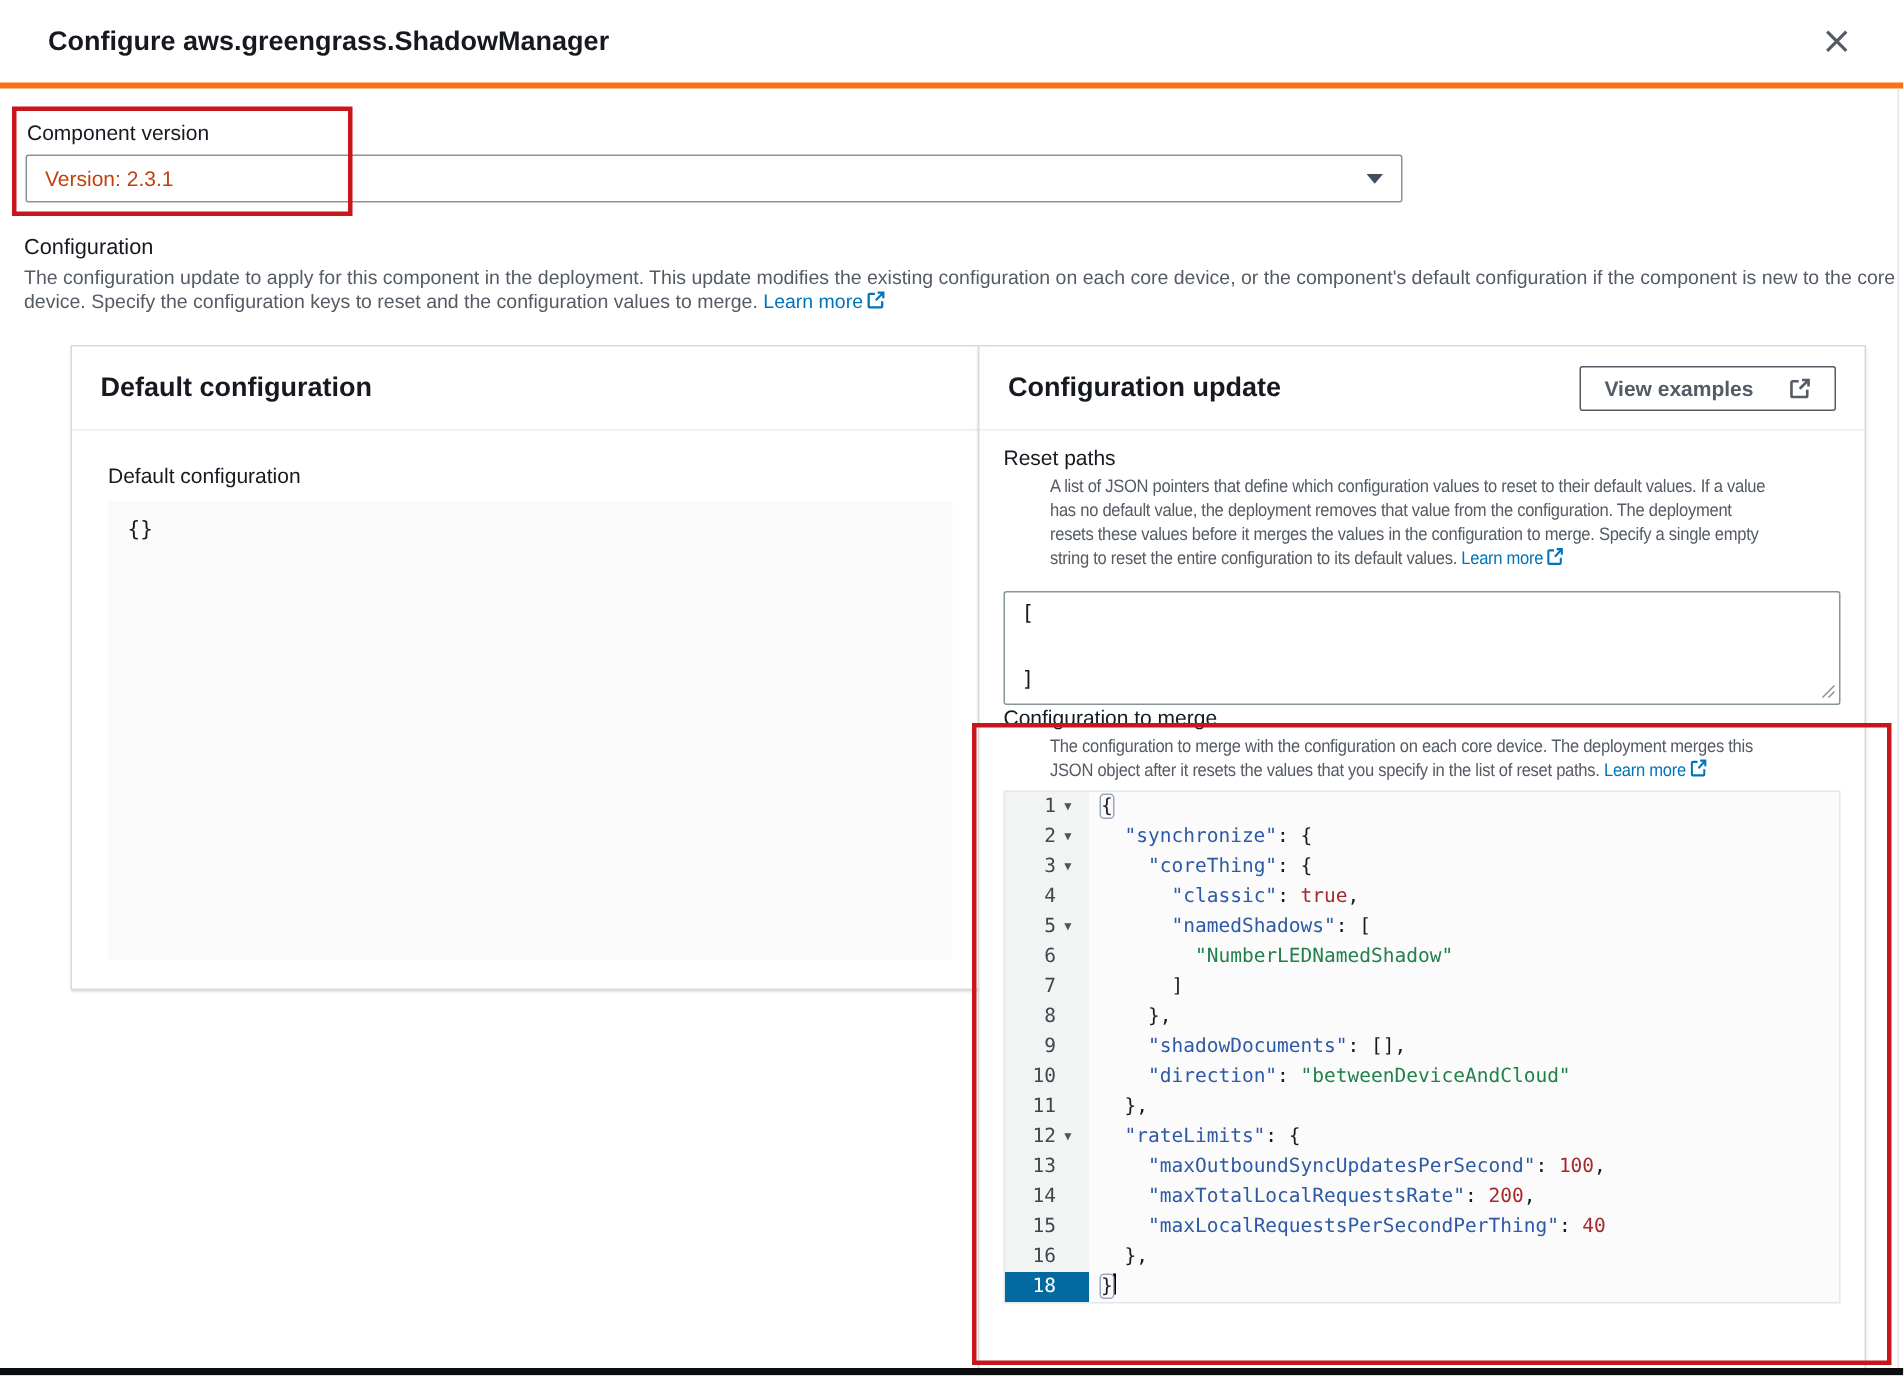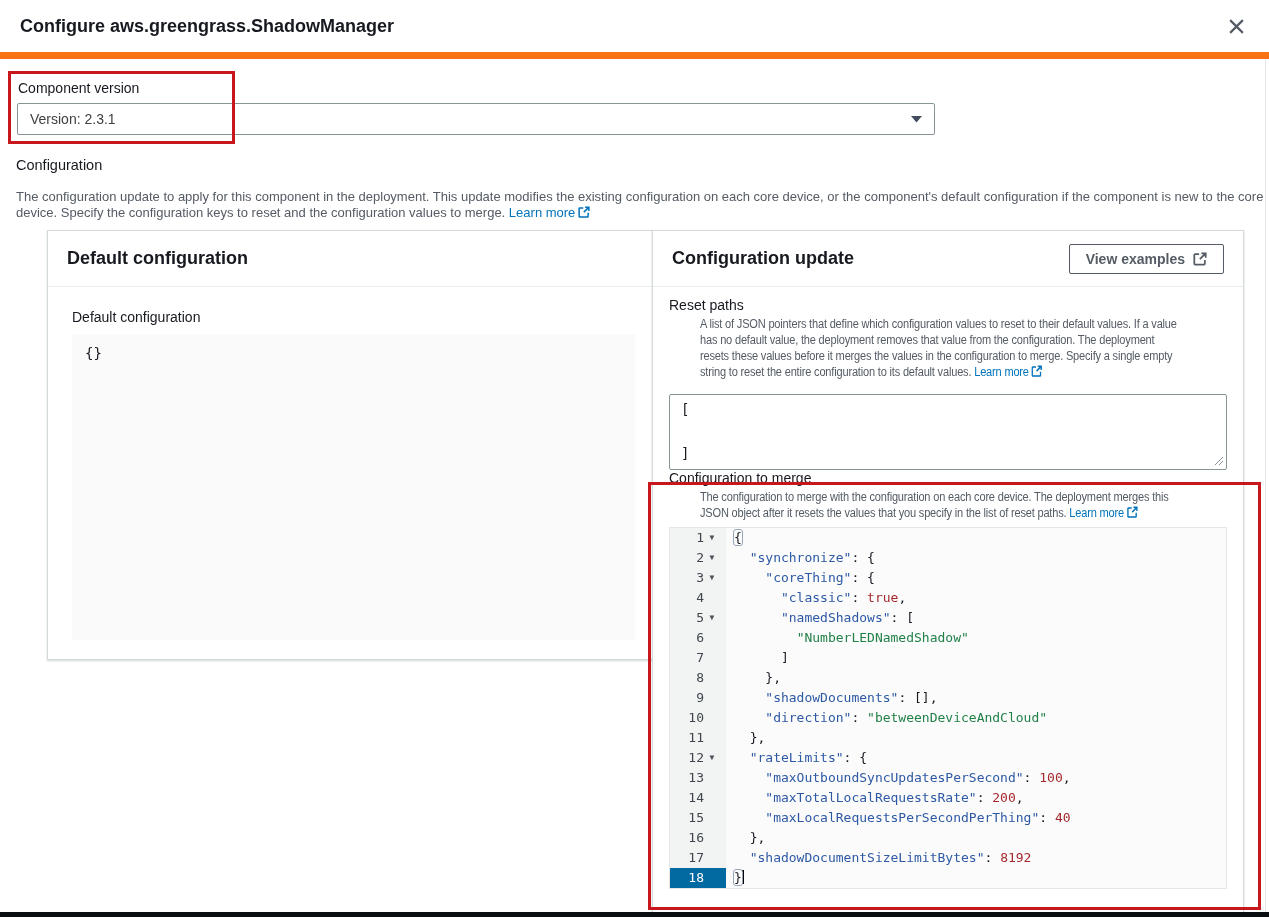--- a/index.html
+++ b/index.html
@@ -1,55 +1,55 @@
 <!DOCTYPE html>
 <html><head>
 <meta charset="utf-8">
 <style>
   html,body{margin:0;padding:0;background:#fff;}
   .screen{position:relative;width:1269px;height:917px;background:#fff;overflow:hidden;
           font-family:"Liberation Sans",sans-serif;color:#16191f;}
 
   
   .modal-header{position:absolute;left:0;top:0;width:1269px;height:59px;box-sizing:border-box;
-                background:#fff;border-bottom:7px solid #f97316;display:flex;align-items:center;
-                justify-content:space-between;padding:0 20px;}
+                background:#fff;border-bottom:4px solid #f97316;display:flex;align-items:center;
+                justify-content:space-between;padding:0 32px;}
   .modal-title{font-size:18px;font-weight:700;}
   .close-btn{background:none;border:none;padding:4px;cursor:pointer;color:#545b64;line-height:0;}
 
   
   .version-label{position:absolute;left:18px;top:80px;font-size:14px;}
   .version-select{position:absolute;left:17px;top:103px;width:918px;height:32px;box-sizing:border-box;
                   background:#fff;border:1px solid #879596;border-radius:2px;display:flex;
                   align-items:center;justify-content:space-between;padding:0 12px;font-size:14px;
-                  cursor:pointer;color:#404040;}
+                  cursor:pointer;color:#c2410c;}
   .caret{line-height:0;color:#414d5c;}
 
   
   .annotation{position:absolute;border:3px solid var(--red,#c8161d);pointer-events:none;box-sizing:border-box;}
   #anno-version{left:8px;top:71px;width:227px;height:73px;}
   #anno-merge{left:648px;top:482px;width:613px;height:428px;}
 
   
   .config-heading{position:absolute;left:16px;top:157px;font-size:14.5px;}
-  .config-desc{position:absolute;left:16px;top:189px;width:1230px;}
+  .config-desc{position:absolute;left:16px;top:177px;width:1230px;}
   .desc-line{font-size:13px;line-height:16px;color:#545b64;white-space:nowrap;}
   .desc-sm .desc-line{font-size:12px;letter-spacing:-.2px;transform:scaleX(.92);transform-origin:0 50%;}
   a.learn-more{color:var(--blue,#0073bb);text-decoration:none;cursor:pointer;}
   .ext-icon{display:inline-block;line-height:0;vertical-align:-1px;margin-left:3px;color:var(--blue,#0073bb);}
 
   
   .card{position:absolute;background:#fff;border:1px solid #d5dbdb;box-sizing:border-box;
         box-shadow:0 1px 2px rgba(0,28,36,.18);}
   #card-default{left:15px;top:230px;width:613px;height:430px;margin-left:32px;}
   #card-update{left:652px;top:230px;width:592px;height:695px;}
   .card-header{height:55px;display:flex;align-items:center;justify-content:space-between;
                padding:0 19px;border-bottom:1px solid #eaeded;}
   .card-title{font-size:18px;font-weight:700;}
-  .view-examples{display:inline-flex;align-items:center;gap:8px;height:30px;padding:0 16px;
+  .view-examples{display:inline-flex;align-items:center;gap:24px;height:30px;padding:0 16px;
                  background:#fff;border:1px solid #545b64;border-radius:2px;color:#545b64;
                  font-weight:700;font-size:14px;font-family:inherit;cursor:pointer;}
   .view-examples .ext-icon{color:#545b64;margin-left:0;}
 
   #card-default .card-body{padding:22px 24px;}
   .field-label{font-size:14px;color:#16191f;}
   .default-code{margin-top:9px;height:306px;background:#fafafa;box-sizing:border-box;
                 font-family:"DejaVu Sans Mono",monospace;font-size:14px;padding:11px 13px;color:#16191f;}
 
   #card-update .card-body{padding:10px 16px;}
@@ -289,27 +289,20 @@
             </div>
             <div class="cl"><span class="tk-b">    </span><span class="tk-k">"maxLocalRequestsPerSecondPerThing"</span><span class="tk-b">: </span><span class="tk-v">40</span></div>
           </div>
           <div class="ed-row">
             <div class="gut">
               <span class="lnum">16</span>
               <span class="fold"></span>
             </div>
             <div class="cl"><span class="tk-b">  },</span></div>
           </div>
-          <div class="ed-row">
-            <div class="gut">
-              <span class="lnum">17</span>
-              <span class="fold"></span>
-            </div>
-            <div class="cl"><span class="tk-b">  </span><span class="tk-k">"shadowDocumentSizeLimitBytes"</span><span class="tk-b">: </span><span class="tk-v">8192</span></div>
-          </div>
           <div class="ed-row active">
             <div class="gut">
               <span class="lnum">18</span>
               <span class="fold"></span>
             </div>
             <div class="cl"><span class="tk-b bracket">}</span><span class="cursor"></span></div>
           </div>
         </div>
     </div>
   </div>

